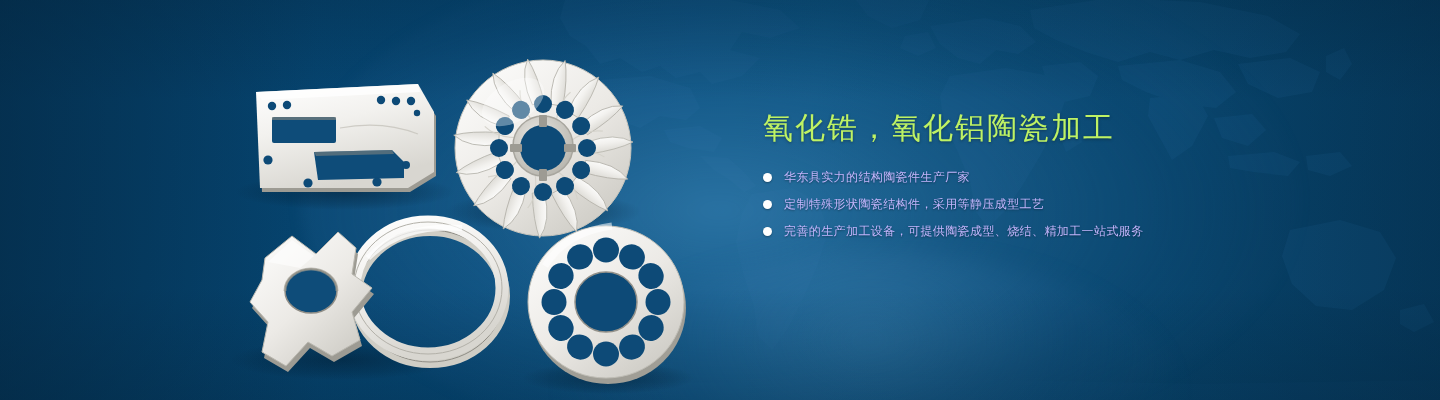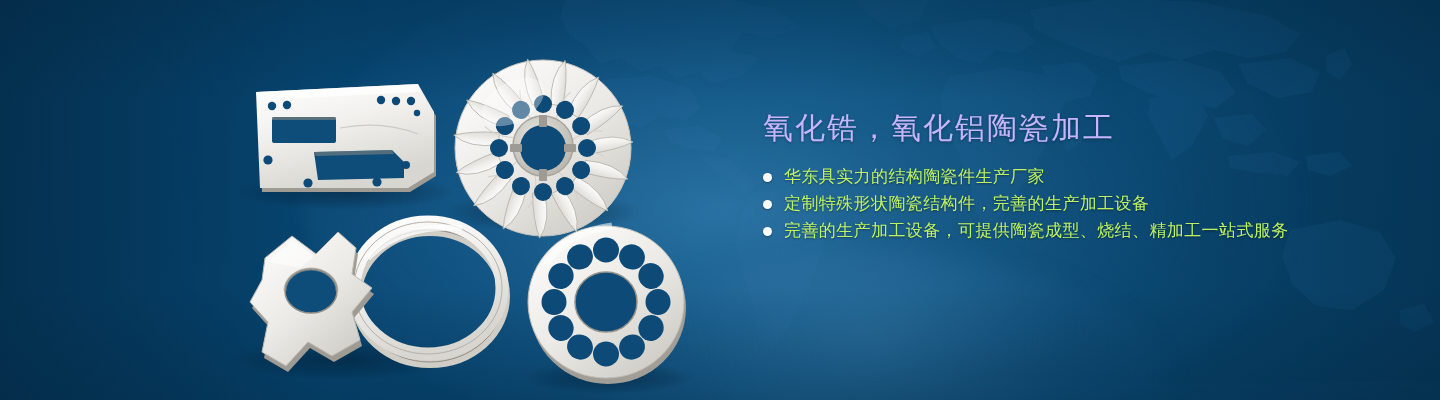--- a/index.html
+++ b/index.html
@@ -77,21 +77,21 @@
   .products svg { display: block; }
 
   
   .copy {
     position: absolute;
     left: 763px;
     top: 108px;
     width: 600px;
   }
   .headline {
-    color: #c4b5fd;
+    color: #bef264;
     font-size: 30px;
     line-height: 40px;
     letter-spacing: 2px;
     font-weight: normal;
     margin: 0;
     text-shadow: 0 1px 3px rgba(0,0,0,0.35);
     white-space: nowrap;
   }
   .bullets {
     list-style: none;
@@ -107,22 +107,22 @@
   .bullet-dot {
     width: 9px;
     height: 9px;
     border-radius: 50%;
     background: #ffffff;
     flex: 0 0 auto;
     margin-right: 12px;
     box-shadow: 0 1px 2px rgba(0,0,0,0.30);
   }
   .bullet-text {
-    color: #bef264;
-    font-size: 17px;
+    color: #c4b5fd;
+    font-size: 12px;
     line-height: 22px;
     letter-spacing: 0.4px;
     white-space: nowrap;
     text-shadow: 0 1px 2px rgba(0,0,0,0.40);
   }
 </style>
 </head>
 <body>
 
 <div id="banner">
@@ -456,21 +456,21 @@
   <div class="copy">
     <h1 class="headline">氧化锆，氧化铝陶瓷加工</h1>
 
     <ul class="bullets">
       <li class="bullet">
         <span class="bullet-dot"></span>
         <span class="bullet-text">华东具实力的结构陶瓷件生产厂家</span>
       </li>
       <li class="bullet">
         <span class="bullet-dot"></span>
-        <span class="bullet-text">定制特殊形状陶瓷结构件，完善的生产加工设备</span>
+        <span class="bullet-text">定制特殊形状陶瓷结构件，采用等静压成型工艺</span>
       </li>
       <li class="bullet">
         <span class="bullet-dot"></span>
         <span class="bullet-text">完善的生产加工设备，可提供陶瓷成型、烧结、精加工一站式服务</span>
       </li>
     </ul>
   </div>
 
 </div>
 

